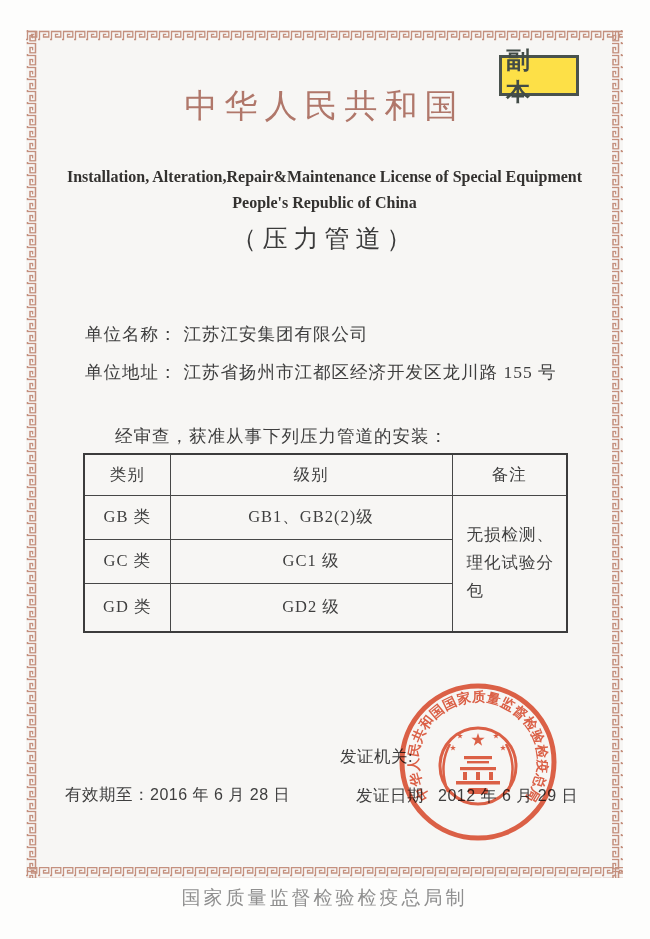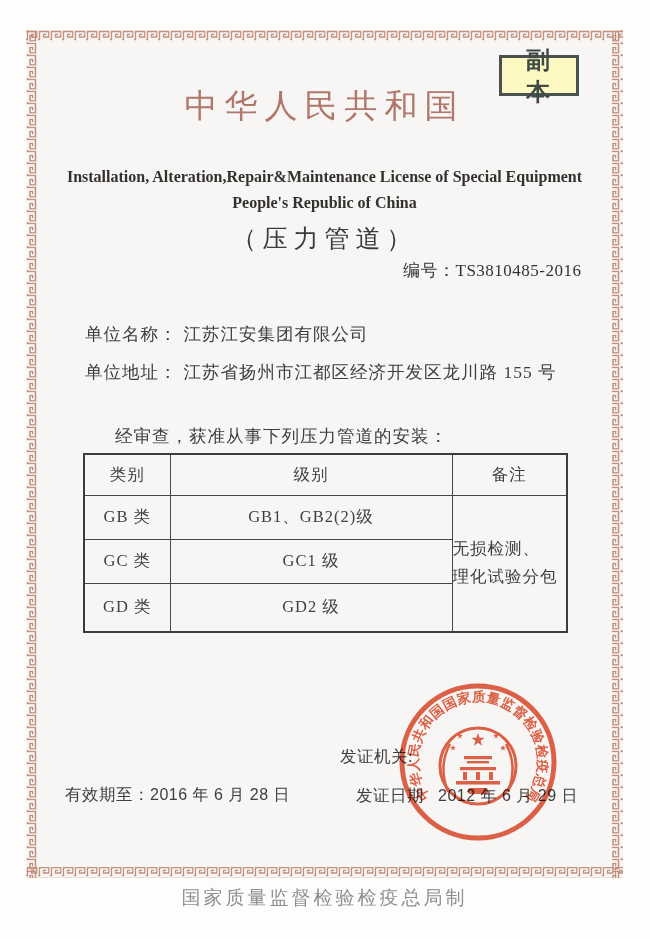--- a/index.html
+++ b/index.html
@@ -32,22 +32,22 @@
     left: 499px; top: 55px;
     width: 80px; height: 41px;
     border: 3px solid #49524d;
     display: flex;
     align-items: center;
     justify-content: center;
     font-size: 24px;
     font-weight: bold;
     color: #414b46;
     letter-spacing: 12px;
-    padding-left: 24px;
-    background: #fef9c3;
+    padding-left: 4px;
+    background: #fde047;
   }
 
   .title-cn {
     position: absolute;
     left: 26px; top: 84px;
     width: 597px;
     text-align: center;
     font-size: 33px;
     font-weight: normal;
     color: #b0776a;
@@ -136,21 +136,21 @@
     text-align: center;
     font-weight: normal;
     letter-spacing: 1px;
     background: transparent;
   }
   table.license-table { border: 2.5px solid #3c3c3c; }
   table.license-table tr.hdr  td { height: 41px; }
   table.license-table tr.row1 td { height: 44px; }
   table.license-table tr.row2 td { height: 44px; }
   table.license-table tr.row3 td { height: 49px; }
-  td.remark-cell { text-align: left !important; line-height: 1.7; }
+  td.remark-cell { text-align: left !important; padding-left: 14px; line-height: 1.7; }
 
   .footer-field {
     position: absolute;
     font-size: 16.5px;
     color: #3e3e3e;
     letter-spacing: 0.5px;
     white-space: nowrap;
   }
   .ff-approve   { left: 65px;  top: 746px; }
   .ff-issue-org { left: 340px; top: 746px; }
@@ -200,23 +200,20 @@
 
   <div class="badge">
     <span>副 本</span>
   </div>
 
   <div class="title-cn">中华人民共和国</div>
   <div class="title-en1">Installation, Alteration,Repair&amp;Maintenance License of Special Equipment</div>
   <div class="title-en2">People's Republic of China</div>
   <div class="category">（压力管道）</div>
 
-  <div class="license-no">
-    <span>编号：</span><span>TS3810485-2016</span>
-  </div>
 
   <div class="field unit-name">
     <span class="label">单位名称：</span><span>江苏江安集团有限公司</span>
   </div>
   <div class="field unit-addr">
     <span class="label">单位地址：</span><span>江苏省扬州市江都区经济开发区龙川路 155 号</span>
   </div>
 
   <div class="approval-note">经审查，获准从事下列压力管道的安装：</div>
 

